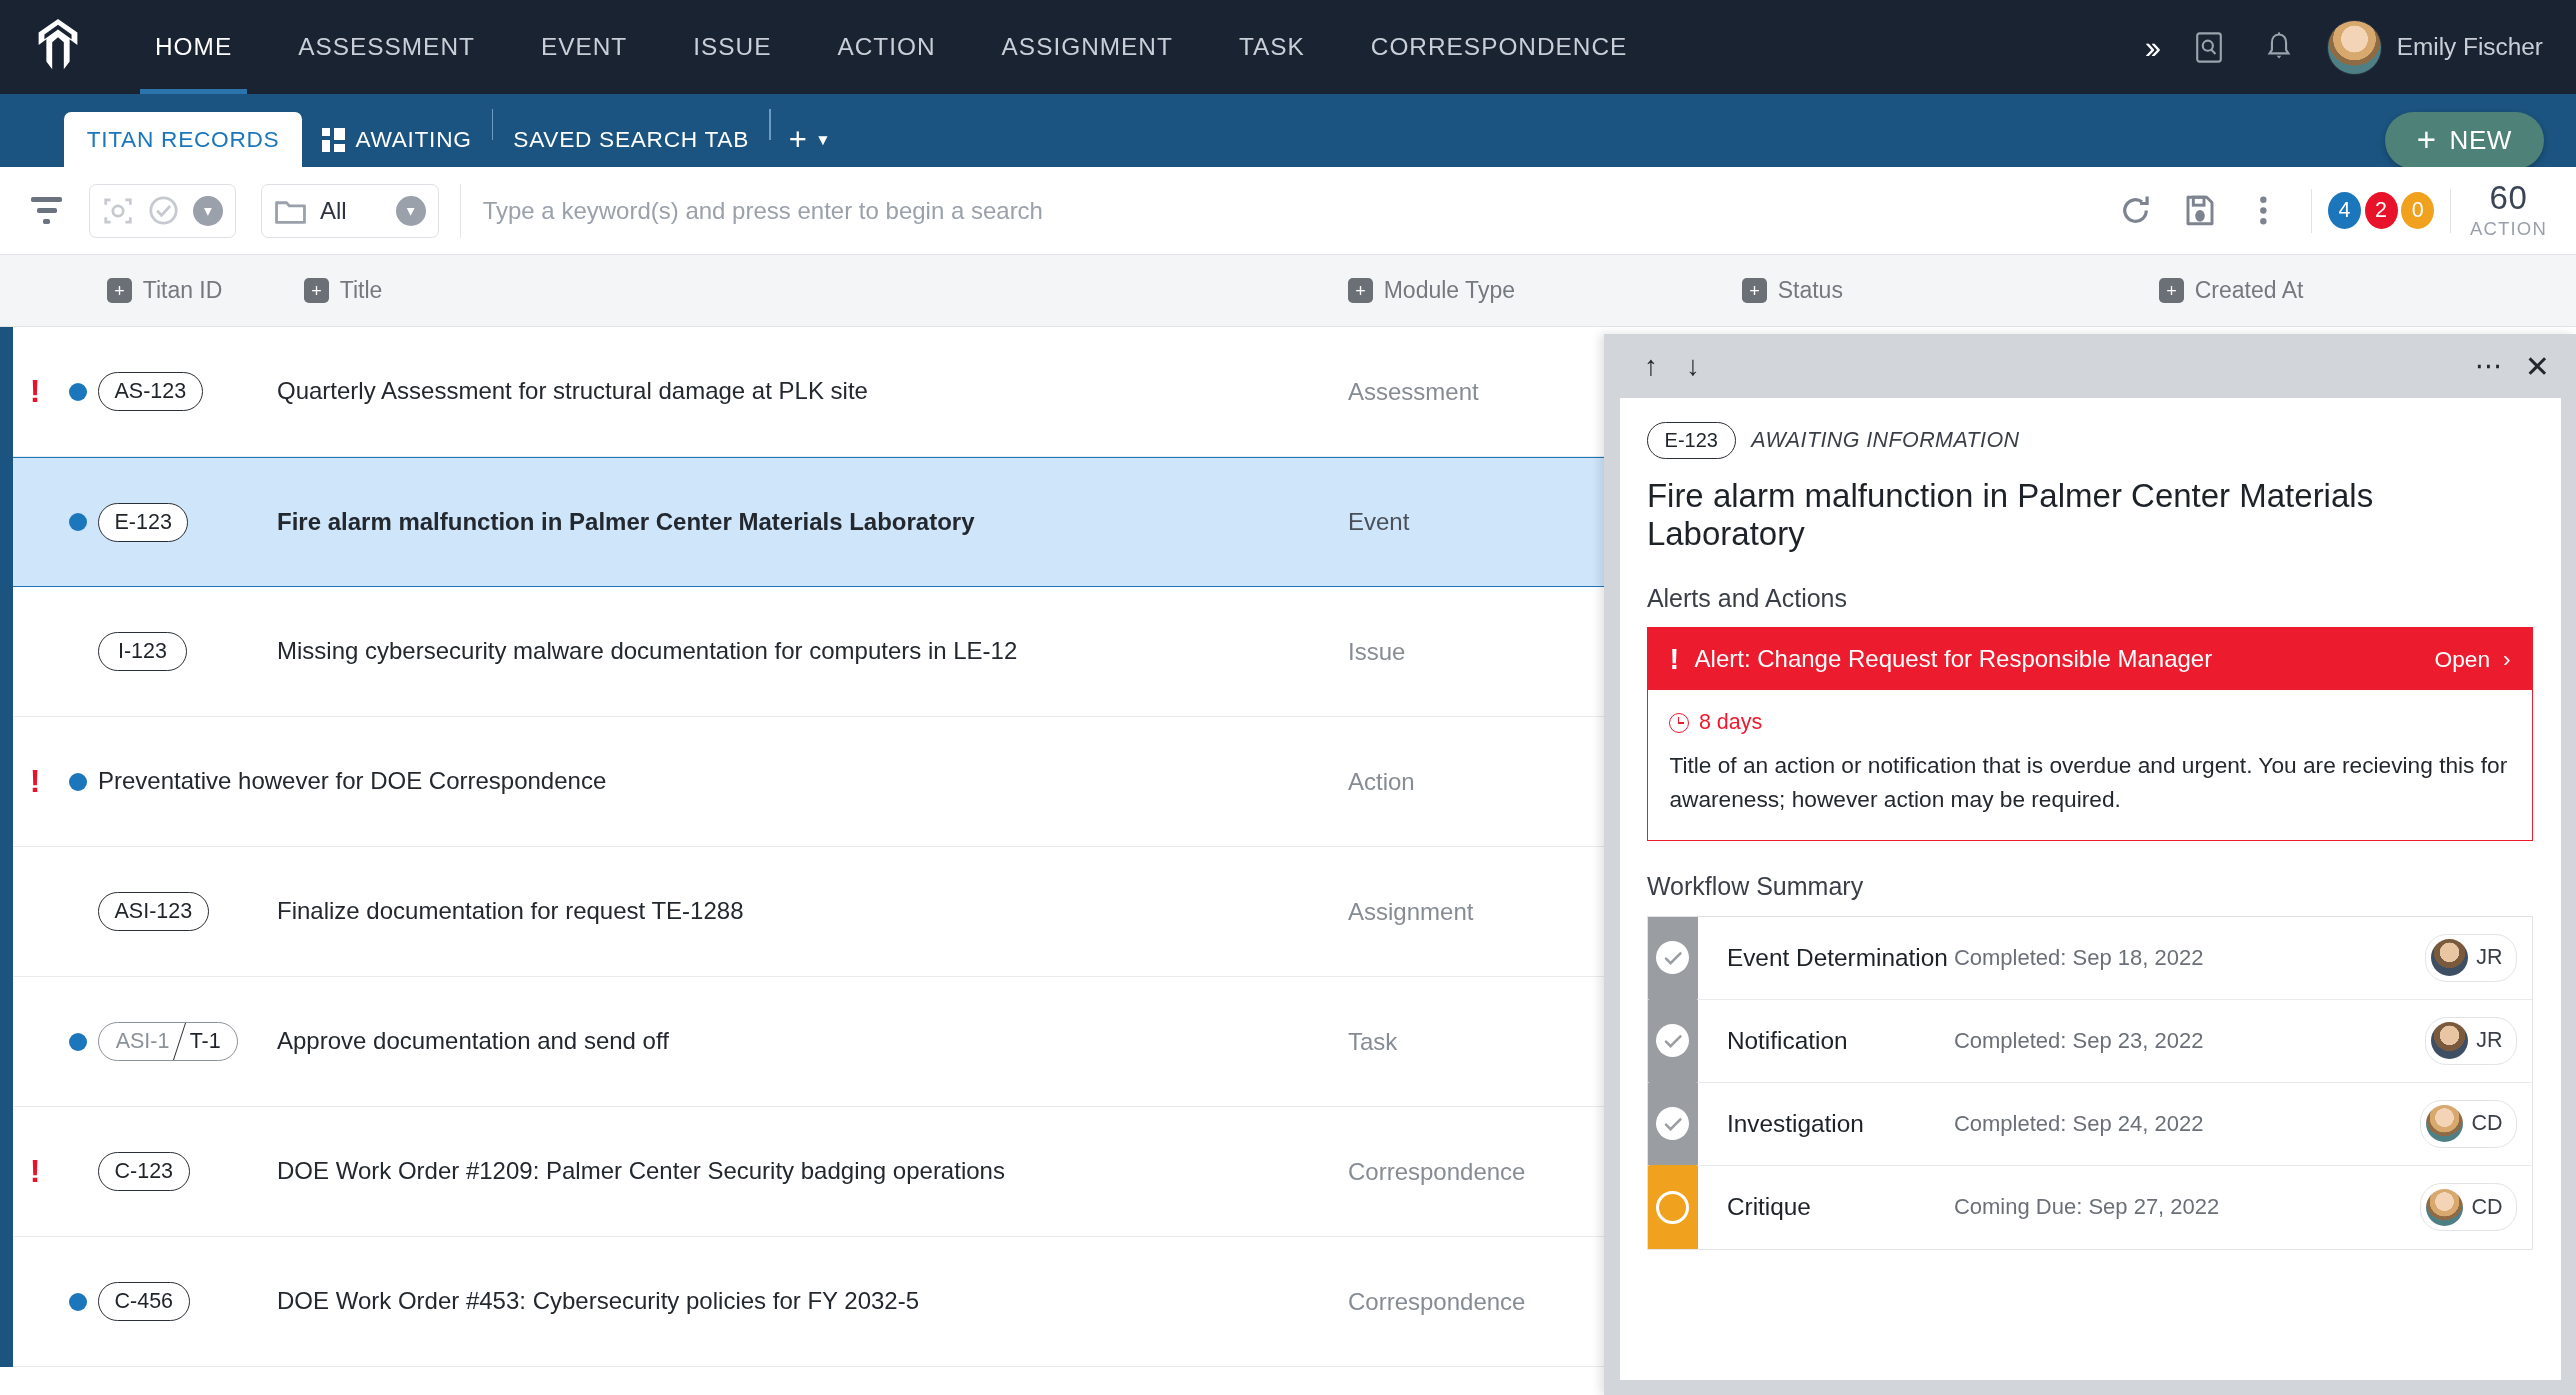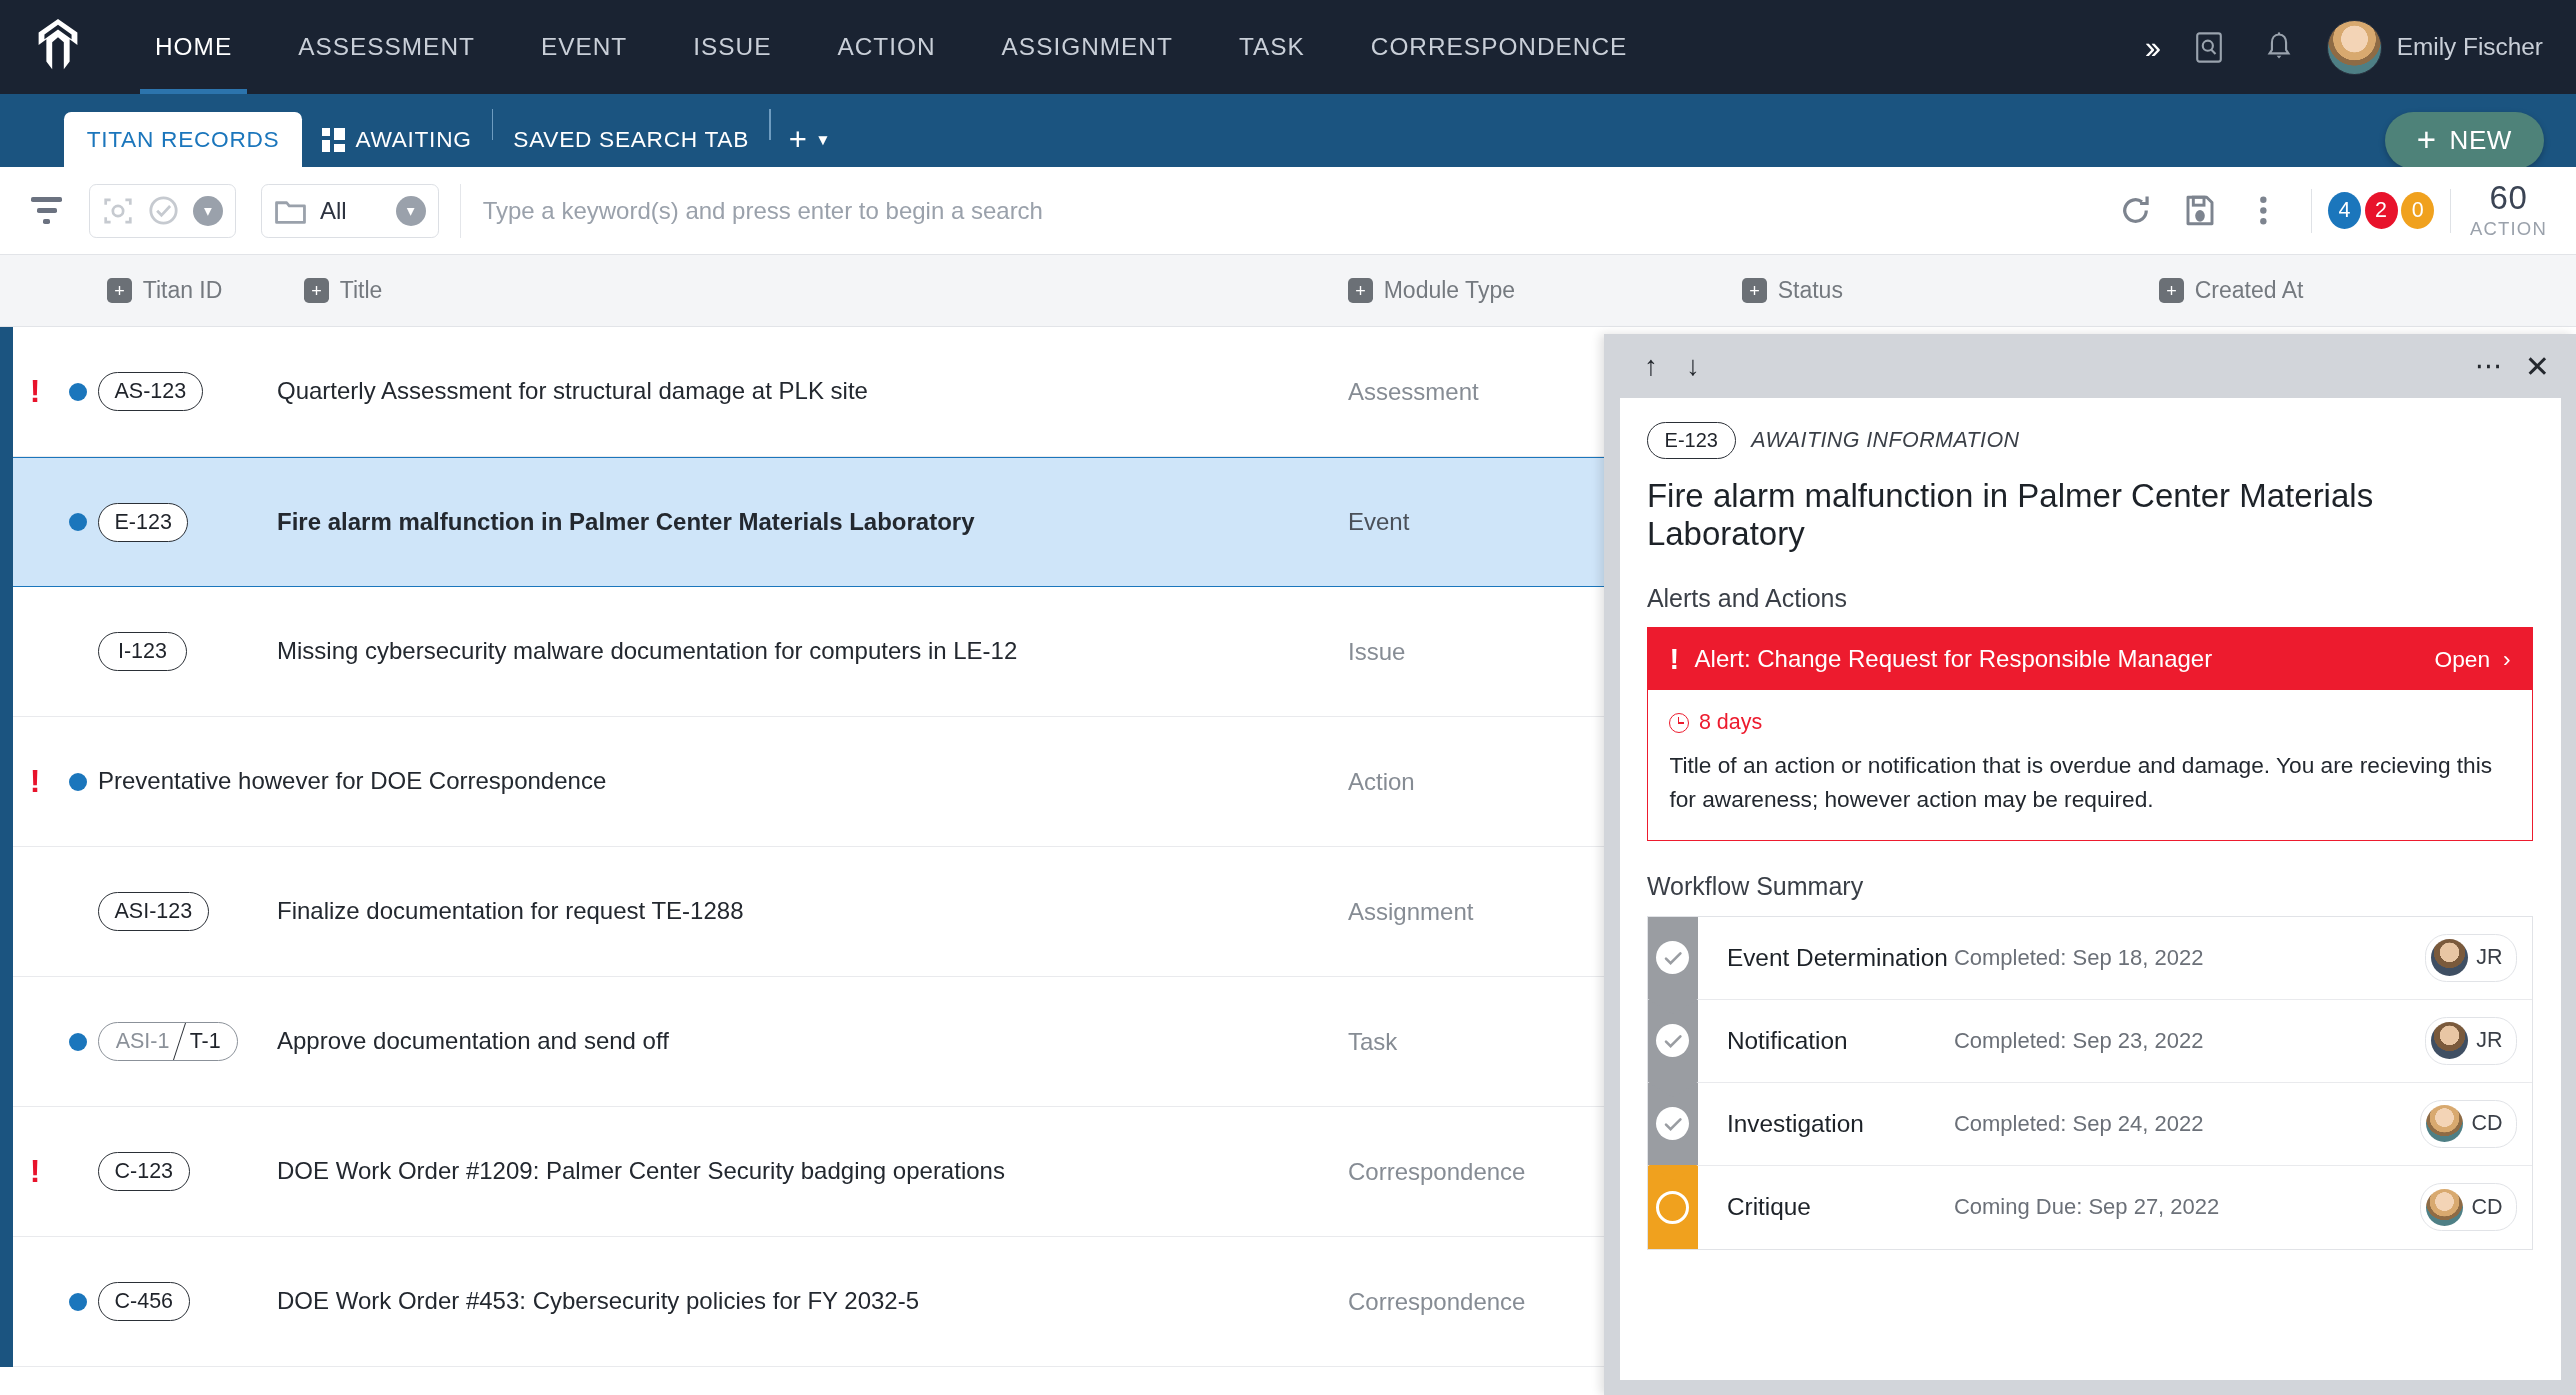--- a/index.html
+++ b/index.html
@@ -517,21 +517,21 @@
           <span class="open">
             <span>Open</span>
             <span>›</span>
           </span>
         </div>
         <div class="alert-body">
           <div class="days">
             <span class="clock"></span>
             <span>8 days</span>
           </div>
-          <div class="alert-text">Title of an action or notification that is overdue and damage. You are recieving this for awareness; however action may be required.</div>
+          <div class="alert-text">Title of an action or notification that is overdue and urgent. You are recieving this for awareness; however action may be required.</div>
         </div>
       </div>
 
       <div class="sec-title">Workflow Summary</div>
 
       <div class="wf">
         <div class="wf-row">
           <div class="wf-rail" style="background:#9a9da2">
             <div class="wf-check">
               <svg width="24" height="24" viewBox="0 0 24 24">

